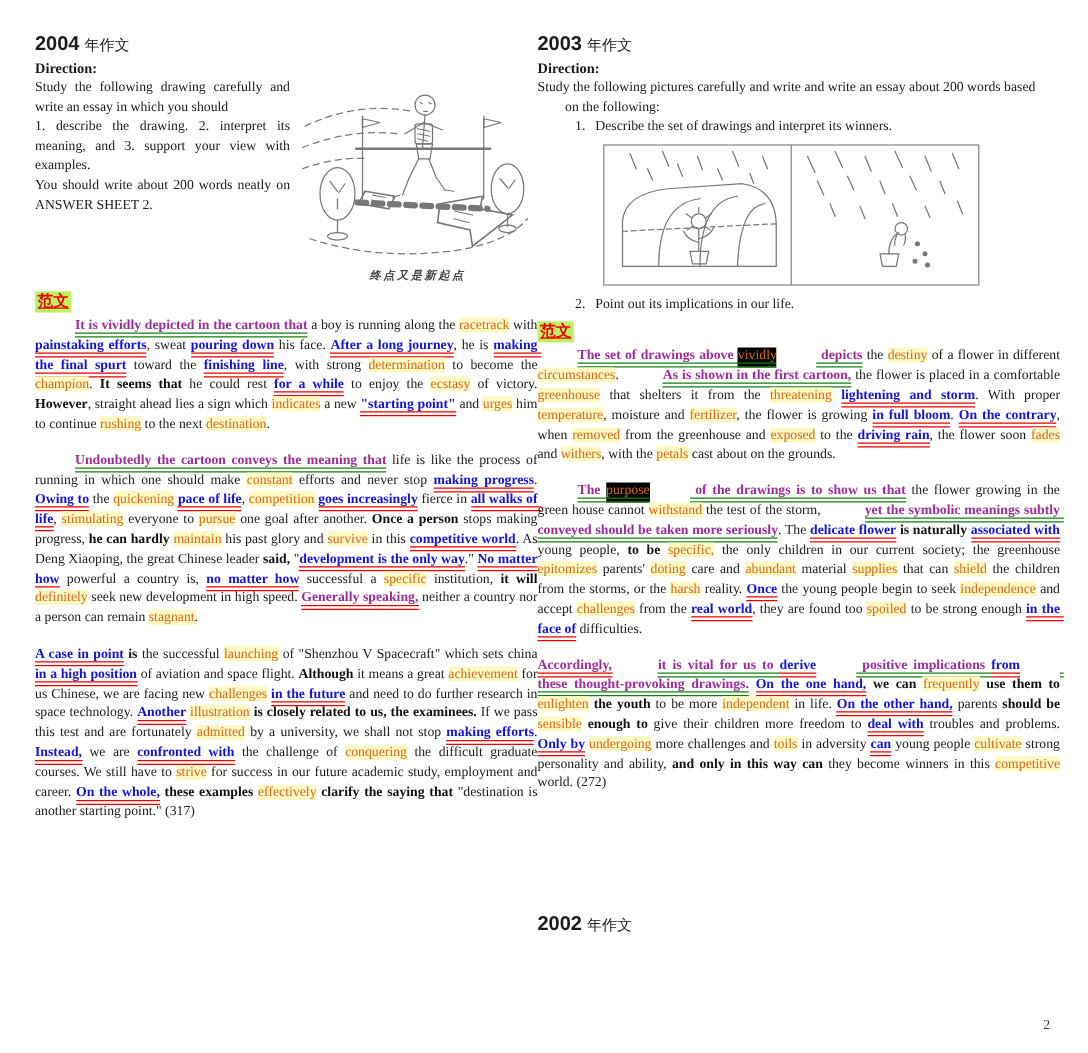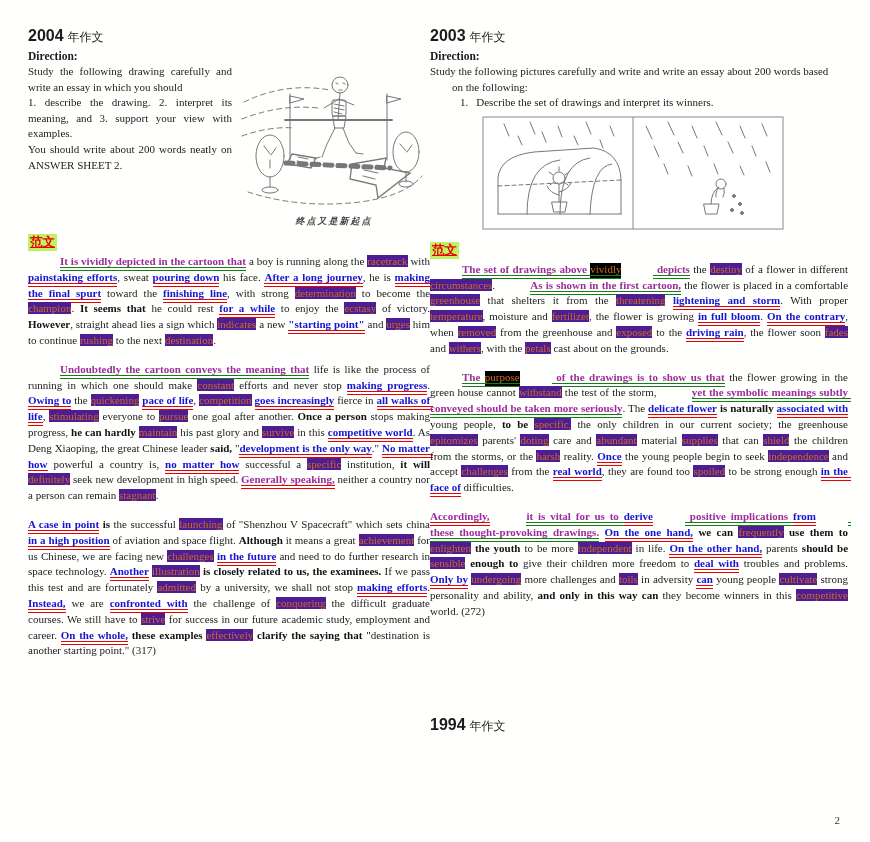--- a/index.html
+++ b/index.html
@@ -21,21 +21,21 @@
   .caption{font-size:9px;color:#444;letter-spacing:2px;margin-top:1px;font-style:italic;}
   .fanwen{display:inline-block;color:#ee0000;background:#bef264;font-weight:bold;
           font-size:12.5px;line-height:15px;padding:1px 2px;margin:6px 0 3px 0;text-decoration:underline;}
   .essay{font-size:11px;line-height:15.8px;text-align:justify;margin:0 0 13px 0;}
   .seg{white-space:pre-wrap;}
   .seg.plain{color:#1b1b1b;}
   .seg.b{color:#111;font-weight:bold;}
   .seg.k{color:#9c2d9c;font-weight:bold;border-bottom:4px double #118011;margin-left:32px;}
   .seg.kr{color:#9c2d9c;font-weight:bold;border-bottom:4px double #e80000;}
   .seg.p{color:#1414d2;font-weight:bold;border-bottom:4px double #e80000;}
-  .seg.w{color:#d2691e;background:#4c1d95;}
+  .seg.w{color:#d2691e;background:#fef9c3;}
   .seg.wu{color:#d2691e;background:#000000;border-bottom:4px double #118011;}
   .r-dir{font-size:11px;line-height:15.6px;}
   .r-dir-line2{padding-left:22px;}
   .num-item{font-size:11px;line-height:15.6px;padding-left:30px;}
   .num-item .num{margin-right:8px;}
   .prompt-figure{margin:5px 0 2px 52px;}
   .footer-year{margin-top:95px;}
   .page-number{position:absolute;right:30px;bottom:16px;font-size:11px;color:#333;}
 </style>
 </head>
@@ -136,24 +136,27 @@
             <path d="M229,88 q0,-12 8,-17"></path>
             <circle cx="239" cy="68" r="5"></circle>
             <path d="M236,72 q-3,6 -2,9 M242,72 q1,6 -1,9"></path>
             <circle cx="252" cy="80" r="1.5" fill="#777"></circle>
             <circle cx="258" cy="88" r="1.5" fill="#777"></circle>
             <circle cx="250" cy="94" r="1.5" fill="#777"></circle>
             <circle cx="260" cy="97" r="1.5" fill="#777"></circle>
           </g>
         </svg>
       </div>
+      <div class="num-item">
+        <span class="num">2.</span><span>Point out its implications in our life.</span>
+      </div>
       <div><span class="fanwen">范文</span></div>
       <p class="essay"><span class="seg k">The set of drawings above </span><span class="seg wu">vividly</span><span class="seg k"> depicts</span><span class="seg plain"> the </span><span class="seg w">destiny</span><span class="seg plain"> of a flower in different </span><span class="seg w">circumstances</span><span class="seg plain">. </span><span class="seg k">As is shown in the first cartoon,</span><span class="seg plain"> the flower is placed in a comfortable </span><span class="seg w">greenhouse</span><span class="seg plain"> that shelters it from the </span><span class="seg w">threatening</span><span class="seg plain"> </span><span class="seg p">lightening and storm</span><span class="seg plain">. With proper </span><span class="seg w">temperature</span><span class="seg plain">, moisture and </span><span class="seg w">fertilizer</span><span class="seg plain">, the flower is growing </span><span class="seg p">in full bloom</span><span class="seg plain">. </span><span class="seg p">On the contrary</span><span class="seg plain">, when </span><span class="seg w">removed</span><span class="seg plain"> from the greenhouse and </span><span class="seg w">exposed</span><span class="seg plain"> to the </span><span class="seg p">driving rain</span><span class="seg plain">, the flower soon </span><span class="seg w">fades</span><span class="seg plain"> and </span><span class="seg w">withers</span><span class="seg plain">, with the </span><span class="seg w">petals</span><span class="seg plain"> cast about on the grounds.</span></p>
       <p class="essay"><span class="seg k">The </span><span class="seg wu">purpose</span><span class="seg k"> of the drawings is to show us that</span><span class="seg plain"> the flower growing in the green house cannot </span><span class="seg w">withstand</span><span class="seg plain"> the test of the storm, </span><span class="seg k">yet the symbolic meanings subtly conveyed should be taken more seriously</span><span class="seg plain">. The </span><span class="seg p">delicate flower</span><span class="seg plain"> </span><span class="seg b">is naturally</span><span class="seg plain"> </span><span class="seg p">associated with</span><span class="seg plain"> young people, </span><span class="seg b">to be</span><span class="seg plain"> </span><span class="seg w">specific,</span><span class="seg plain"> the only children in our current society; the greenhouse </span><span class="seg w">epitomizes</span><span class="seg plain"> parents' </span><span class="seg w">doting</span><span class="seg plain"> care and </span><span class="seg w">abundant</span><span class="seg plain"> material </span><span class="seg w">supplies</span><span class="seg plain"> that can </span><span class="seg w">shield</span><span class="seg plain"> the children from the storms, or the </span><span class="seg w">harsh</span><span class="seg plain"> reality. </span><span class="seg p">Once</span><span class="seg plain"> the young people begin to seek </span><span class="seg w">independence</span><span class="seg plain"> and accept </span><span class="seg w">challenges</span><span class="seg plain"> from the </span><span class="seg p">real world</span><span class="seg plain">, they are found too </span><span class="seg w">spoiled</span><span class="seg plain"> to be strong enough </span><span class="seg p">in the face of</span><span class="seg plain"> difficulties.</span></p>
       <p class="essay"><span class="seg kr">Accordingly,</span><span class="seg plain"> </span><span class="seg k">it is vital for us to </span><span class="seg p">derive</span><span class="seg k"> positive implications </span><span class="seg p">from</span><span class="seg k"> these thought-provoking drawings.</span><span class="seg plain"> </span><span class="seg p">On the one hand,</span><span class="seg plain"> </span><span class="seg b">we can</span><span class="seg plain"> </span><span class="seg w">frequently</span><span class="seg plain"> </span><span class="seg b">use them to</span><span class="seg plain"> </span><span class="seg w">enlighten</span><span class="seg plain"> </span><span class="seg b">the youth</span><span class="seg plain"> to be more </span><span class="seg w">independent</span><span class="seg plain"> in life. </span><span class="seg p">On the other hand,</span><span class="seg plain"> parents </span><span class="seg b">should be</span><span class="seg plain"> </span><span class="seg w">sensible</span><span class="seg plain"> </span><span class="seg b">enough to</span><span class="seg plain"> give their children more freedom to </span><span class="seg p">deal with</span><span class="seg plain"> troubles and problems. </span><span class="seg p">Only by</span><span class="seg plain"> </span><span class="seg w">undergoing</span><span class="seg plain"> more challenges and </span><span class="seg w">toils</span><span class="seg plain"> in adversity </span><span class="seg p">can</span><span class="seg plain"> young people </span><span class="seg w">cultivate</span><span class="seg plain"> strong personality and ability, </span><span class="seg b">and only in this way can</span><span class="seg plain"> they become winners in this </span><span class="seg w">competitive</span><span class="seg plain"> world. (272)</span></p>
       <div class="year-heading footer-year">
-        <span class="yr">1994</span><span class="yr-suffix">年作文</span>
+        <span class="yr">2002</span><span class="yr-suffix">年作文</span>
       </div>
     </div>
   </div>
 
   <div class="page-number">2</div>
 </div>
 
 </body></html>

